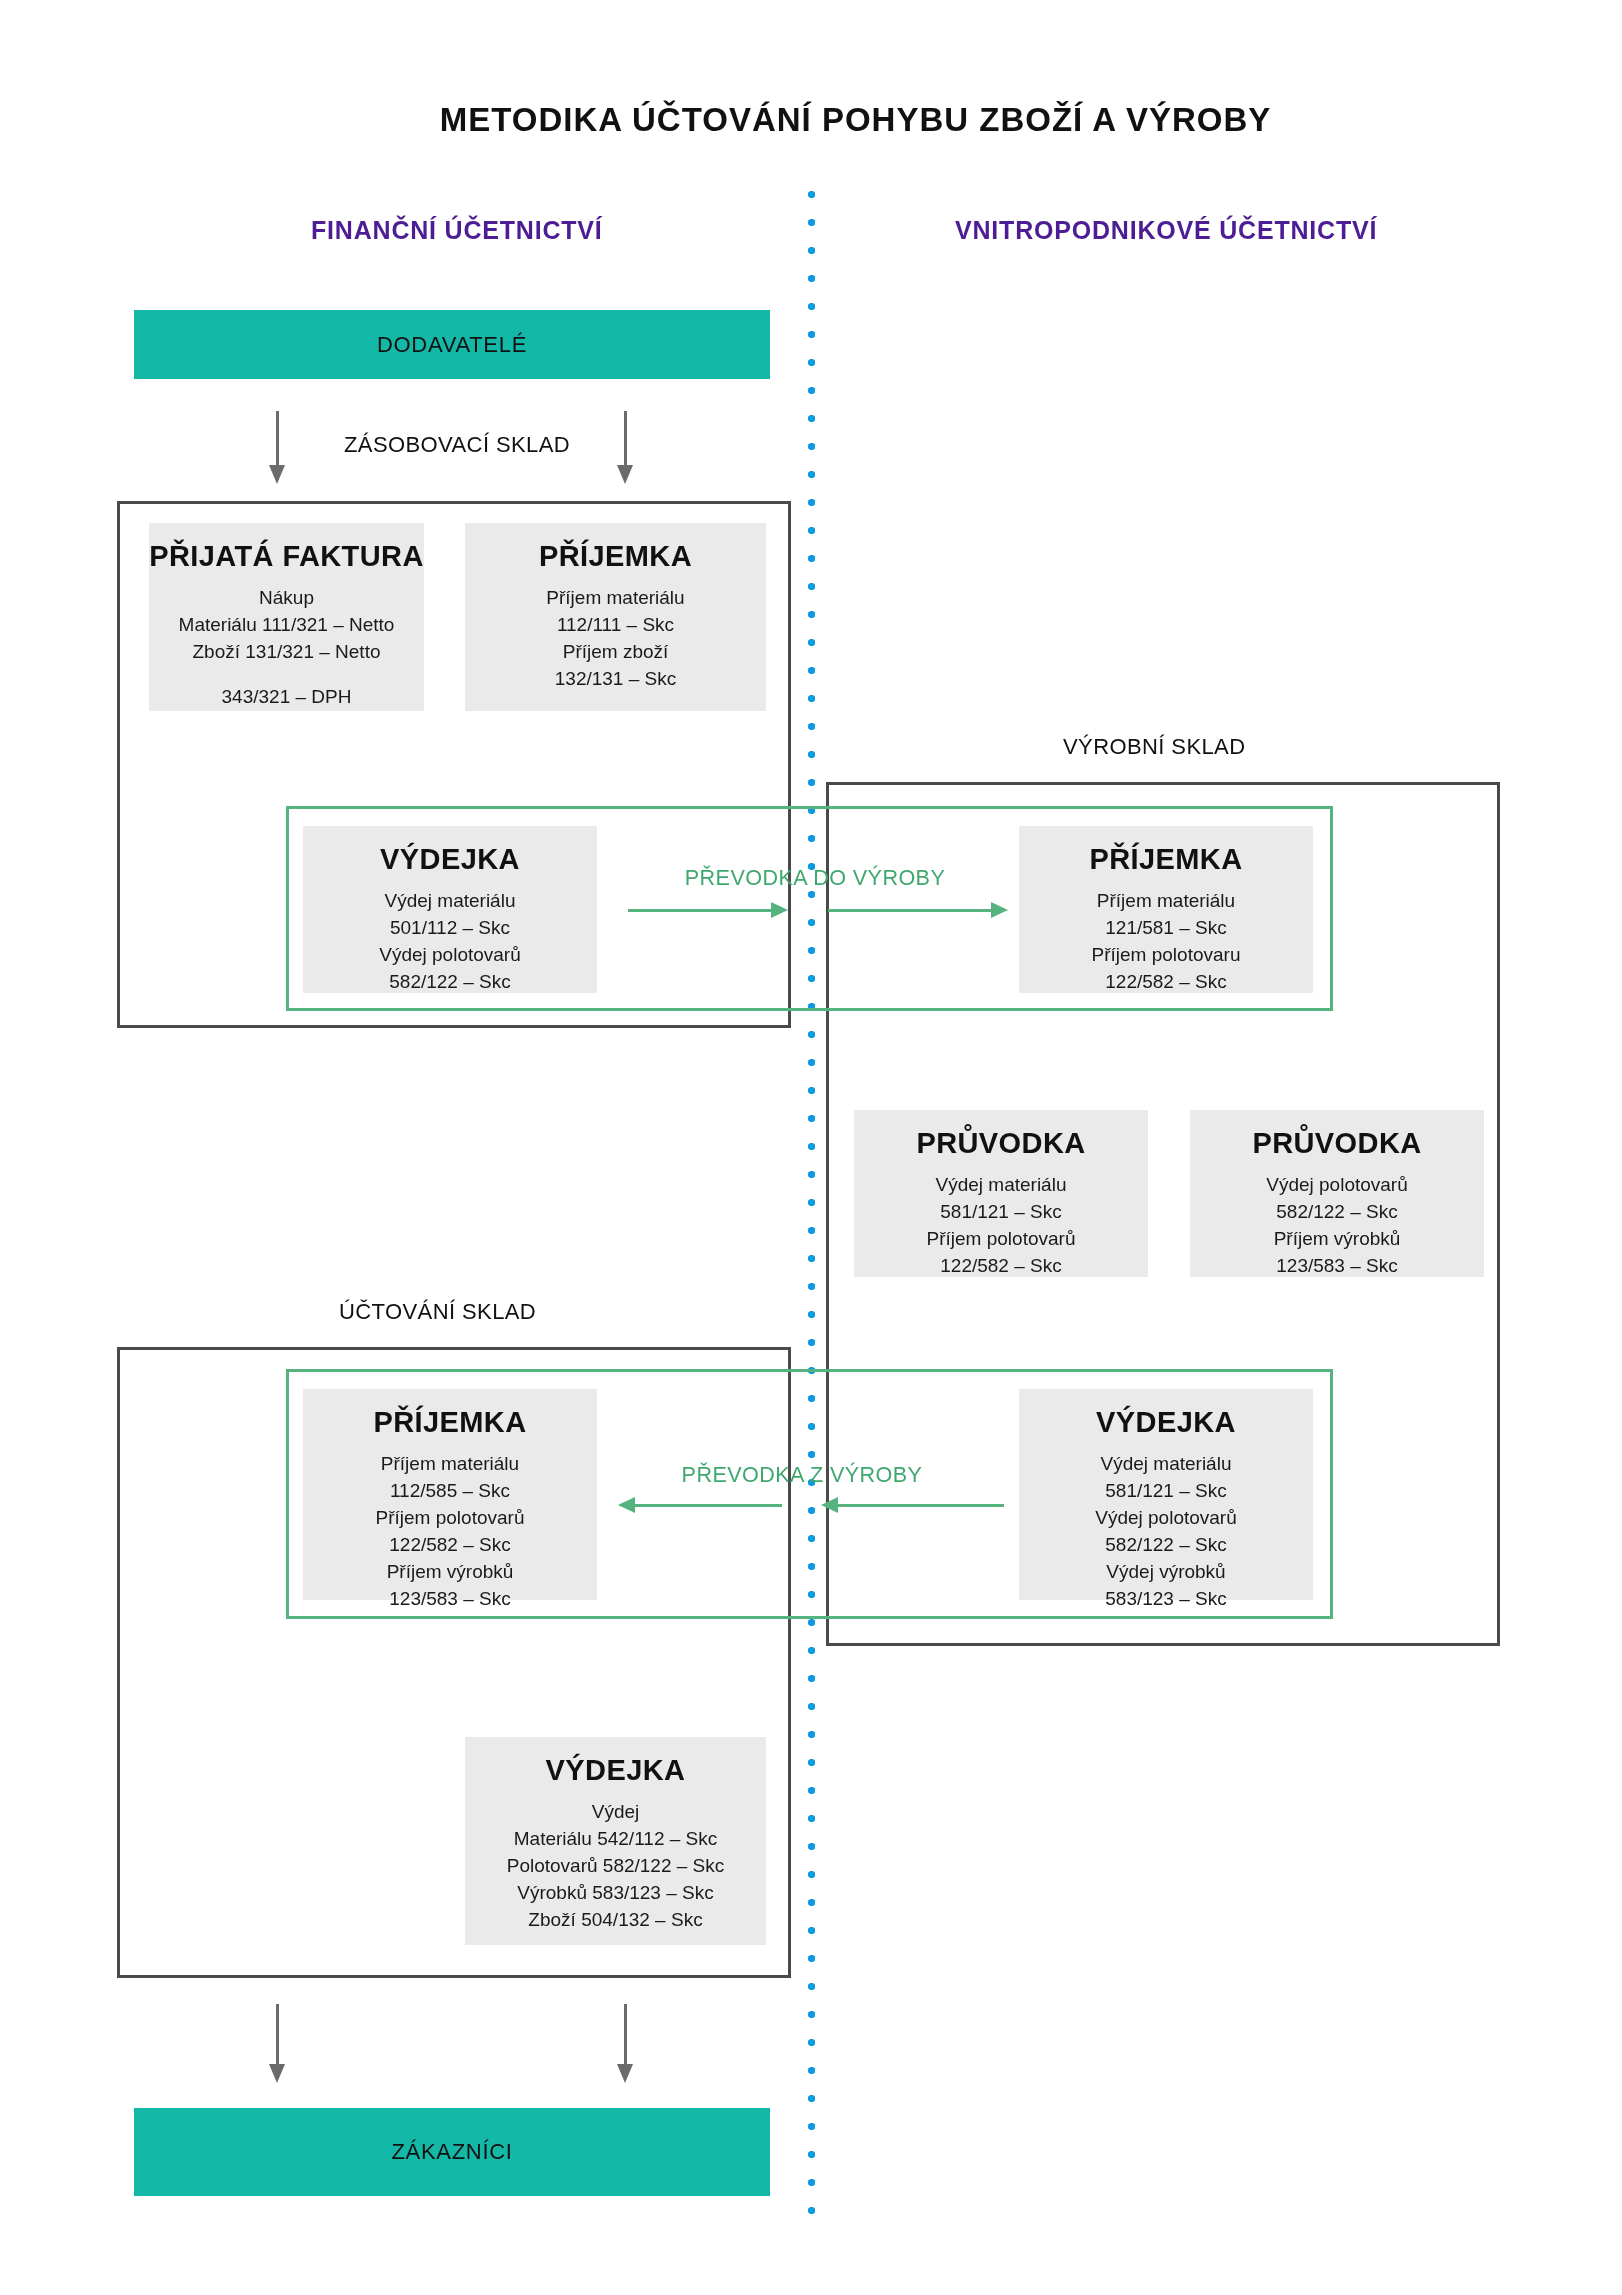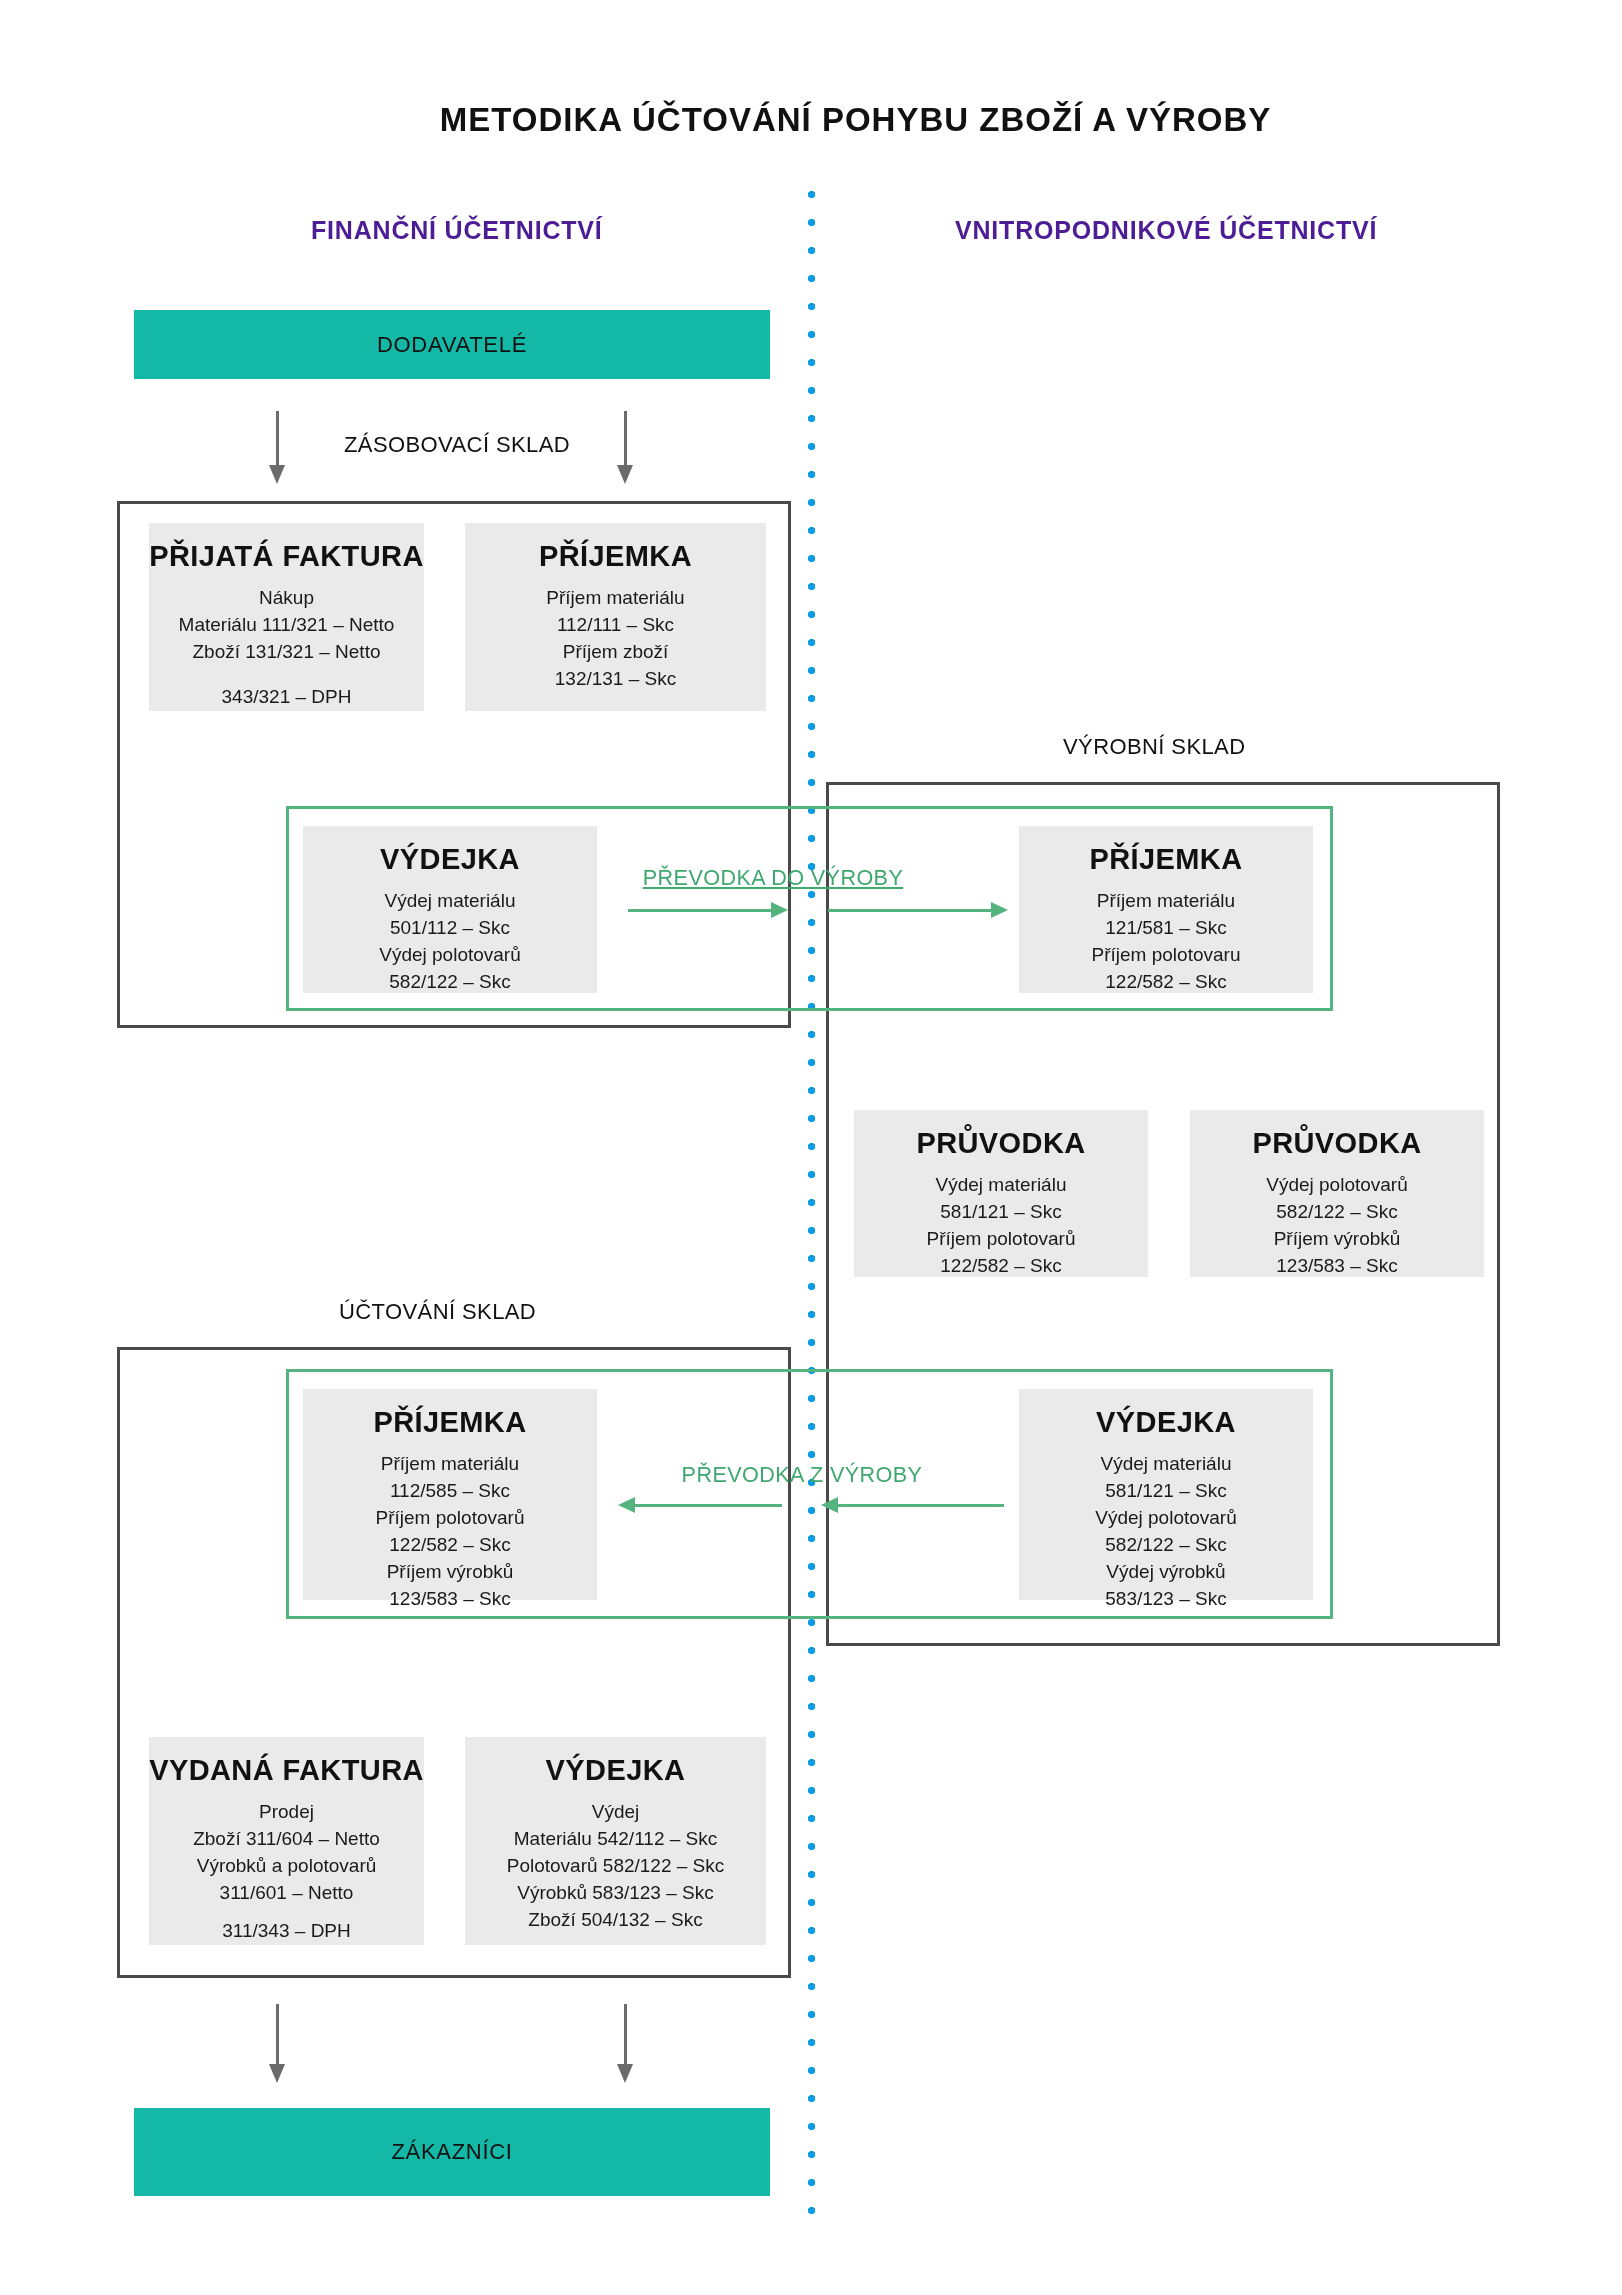--- a/index.html
+++ b/index.html
@@ -176,21 +176,21 @@
   <div class="frame-green" style="left:286px;top:806px;width:1047px;height:205px;"></div>
 
   <div class="card" style="left:303px;top:826px;width:294px;height:167px;">
     <div class="card-title">VÝDEJKA</div>
     <div class="card-line">Výdej materiálu</div>
     <div class="card-line">501/112 – Skc</div>
     <div class="card-line">Výdej polotovarů</div>
     <div class="card-line">582/122 – Skc</div>
   </div>
 
-  <div class="green-label" style="left:616px;top:865px;width:314px;text-decoration:underline;">PŘEVODKA  DO VÝROBY</div>
+  <div class="green-label" style="left:658px;top:865px;width:314px;">PŘEVODKA  DO VÝROBY</div>
   <div class="arrow-h right" style="left:628px;top:902px;width:160px;">
     <div class="shaft"></div>
     <div class="head"></div>
   </div>
   <div class="arrow-h right" style="left:828px;top:902px;width:180px;">
     <div class="shaft"></div>
     <div class="head"></div>
   </div>
 
   <div class="card" style="left:1019px;top:826px;width:294px;height:167px;">
@@ -246,29 +246,20 @@
   <div class="card" style="left:1019px;top:1389px;width:294px;height:211px;">
     <div class="card-title">VÝDEJKA</div>
     <div class="card-line">Výdej materiálu</div>
     <div class="card-line">581/121 – Skc</div>
     <div class="card-line">Výdej polotovarů</div>
     <div class="card-line">582/122 – Skc</div>
     <div class="card-line">Výdej výrobků</div>
     <div class="card-line">583/123 – Skc</div>
   </div>
 
-  <div class="card" style="left:149px;top:1737px;width:275px;height:208px;">
-    <div class="card-title">VYDANÁ FAKTURA</div>
-    <div class="card-line">Prodej</div>
-    <div class="card-line">Zboží 311/604 – Netto</div>
-    <div class="card-line">Výrobků a polotovarů</div>
-    <div class="card-line">311/601 – Netto</div>
-    <div class="spacer"></div>
-    <div class="card-line">311/343 – DPH</div>
-  </div>
 
   <div class="card" style="left:465px;top:1737px;width:301px;height:208px;">
     <div class="card-title">VÝDEJKA</div>
     <div class="card-line">Výdej</div>
     <div class="card-line">Materiálu 542/112 – Skc</div>
     <div class="card-line">Polotovarů 582/122 – Skc</div>
     <div class="card-line">Výrobků 583/123 – Skc</div>
     <div class="card-line">Zboží 504/132 – Skc</div>
   </div>
 

